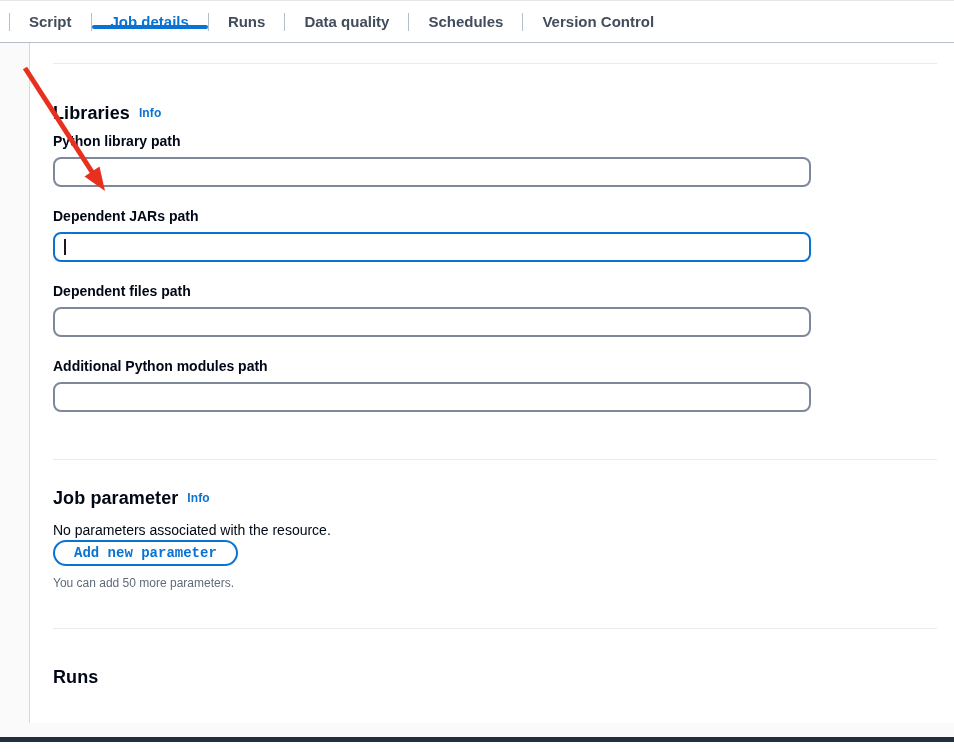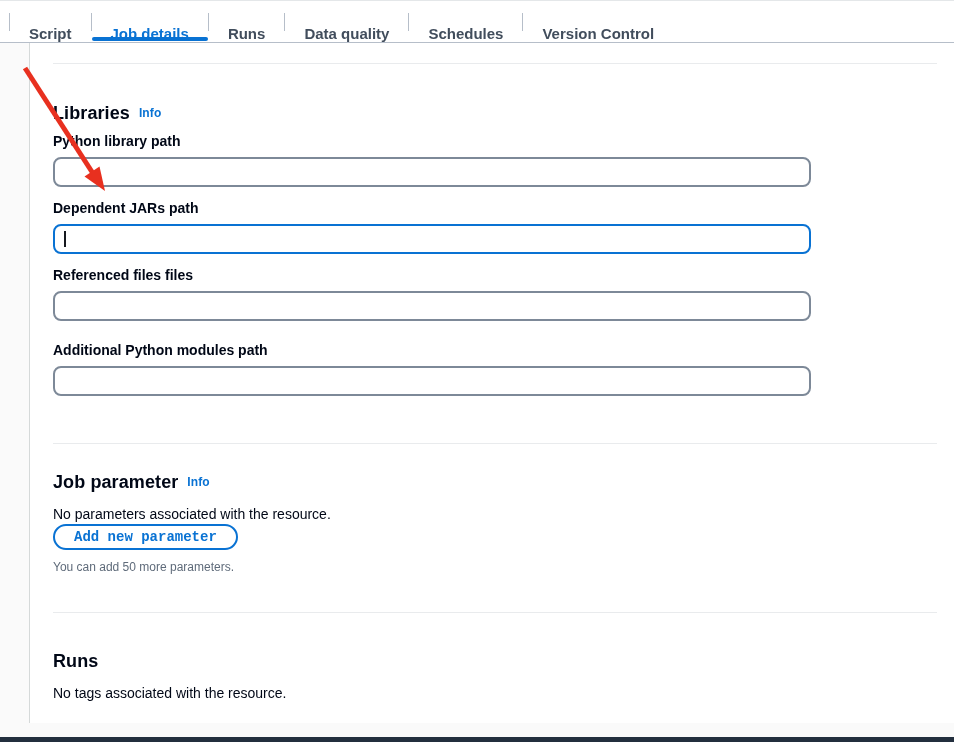--- a/index.html
+++ b/index.html
@@ -4,21 +4,21 @@
 <style>
   * { margin: 0; padding: 0; box-sizing: border-box; }
   html, body { width: 954px; height: 753px; background: #ffffff; overflow: hidden; }
   body { font-family: "Liberation Sans", sans-serif; color: #000716; position: relative; }
 
   
   .tabbar {
     height: 43px; background: #fff;
     border-top: 1px solid #e4e7e9;
     border-bottom: 1px solid #b6bec9;
-    display: flex; align-items: flex-end; padding-left: 9px;
+    display: flex; align-items: center; padding-left: 9px;
   }
   .tab {
     display: flex; align-items: center; padding: 0 19px;
     font-size: 15px; font-weight: 700; color: #414d5c;
     text-decoration: none; cursor: pointer; position: relative; white-space: nowrap;
   }
   .tab.active { color: #0972d3; }
   .tab.active::after {
     content: ""; position: absolute; left: 0; right: 0; bottom: 1px;
     height: 4px; background: #0972d3; border-radius: 2px;
@@ -41,21 +41,21 @@
   .t-libraries { margin-top: 37px; }
   .t-params { margin-top: 26px; }
   .t-tags { margin-top: 36px; }
   .info-link {
     font-size: 12px; font-weight: 700; color: #0972d3;
     margin-left: 9px; vertical-align: 2px; cursor: pointer; text-decoration: none;
   }
 
   .field-label { font-size: 14px; font-weight: 700; line-height: 18px; }
   .fl-1 { margin-top: 7px; }
-  .fl-n { margin-top: 12px; }
+  .fl-n { margin-top: 20px; }
   .input-shell {
     margin-top: 7px; height: 30px; width: 758px; background: #fff;
     border: 2px solid #7d8998; border-radius: 8px;
     display: flex; align-items: center; position: relative;
   }
   .input-shell.focused { border-color: #0972d3; }
   .input-shell input {
     border: none; outline: none; background: transparent;
     width: 100%; height: 100%; padding: 0 10px;
     font-family: "Liberation Sans", sans-serif; font-size: 14px; color: #000716;
@@ -110,21 +110,21 @@
       <div class="input-shell">
         <input type="text" value="" style="">
       </div>
 
       <div class="field-label fl-n">Dependent JARs path</div>
       <div class="input-shell focused">
         <span class="caret"></span>
         <input type="text" value="" style="">
       </div>
 
-      <div class="field-label fl-n">Referenced files files</div>
+      <div class="field-label fl-n">Dependent files path</div>
       <div class="input-shell">
         <input type="text" value="" style="">
       </div>
 
       <div class="field-label fl-n" style="margin-top:20px">Additional Python modules path</div>
       <div class="input-shell">
         <input type="text" value="" style="">
       </div>
     </section>
 
@@ -134,21 +134,20 @@
       <h2 class="section-title t-params"><span>Job parameter</span><a class="info-link">Info</a></h2>
       <p class="empty-text">No parameters associated with the resource.</p>
       <button class="pill-btn">Add new parameter</button>
       <p class="hint-text">You can add 50 more parameters.</p>
     </section>
 
     <hr class="divider d3">
 
     <section>
       <h2 class="section-title t-tags">Runs</h2>
-      <p class="empty-text">No tags associated with the resource.</p>
 
     </section>
 
   </div>
 </div>
 
 <div class="dark-bar"></div>
 
 <svg class="arrow-overlay" width="954" height="753" viewBox="0 0 954 753" xmlns="http://www.w3.org/2000/svg">
   <line x1="25" y1="68" x2="94" y2="175" stroke="#e8301f" stroke-width="5"></line>

